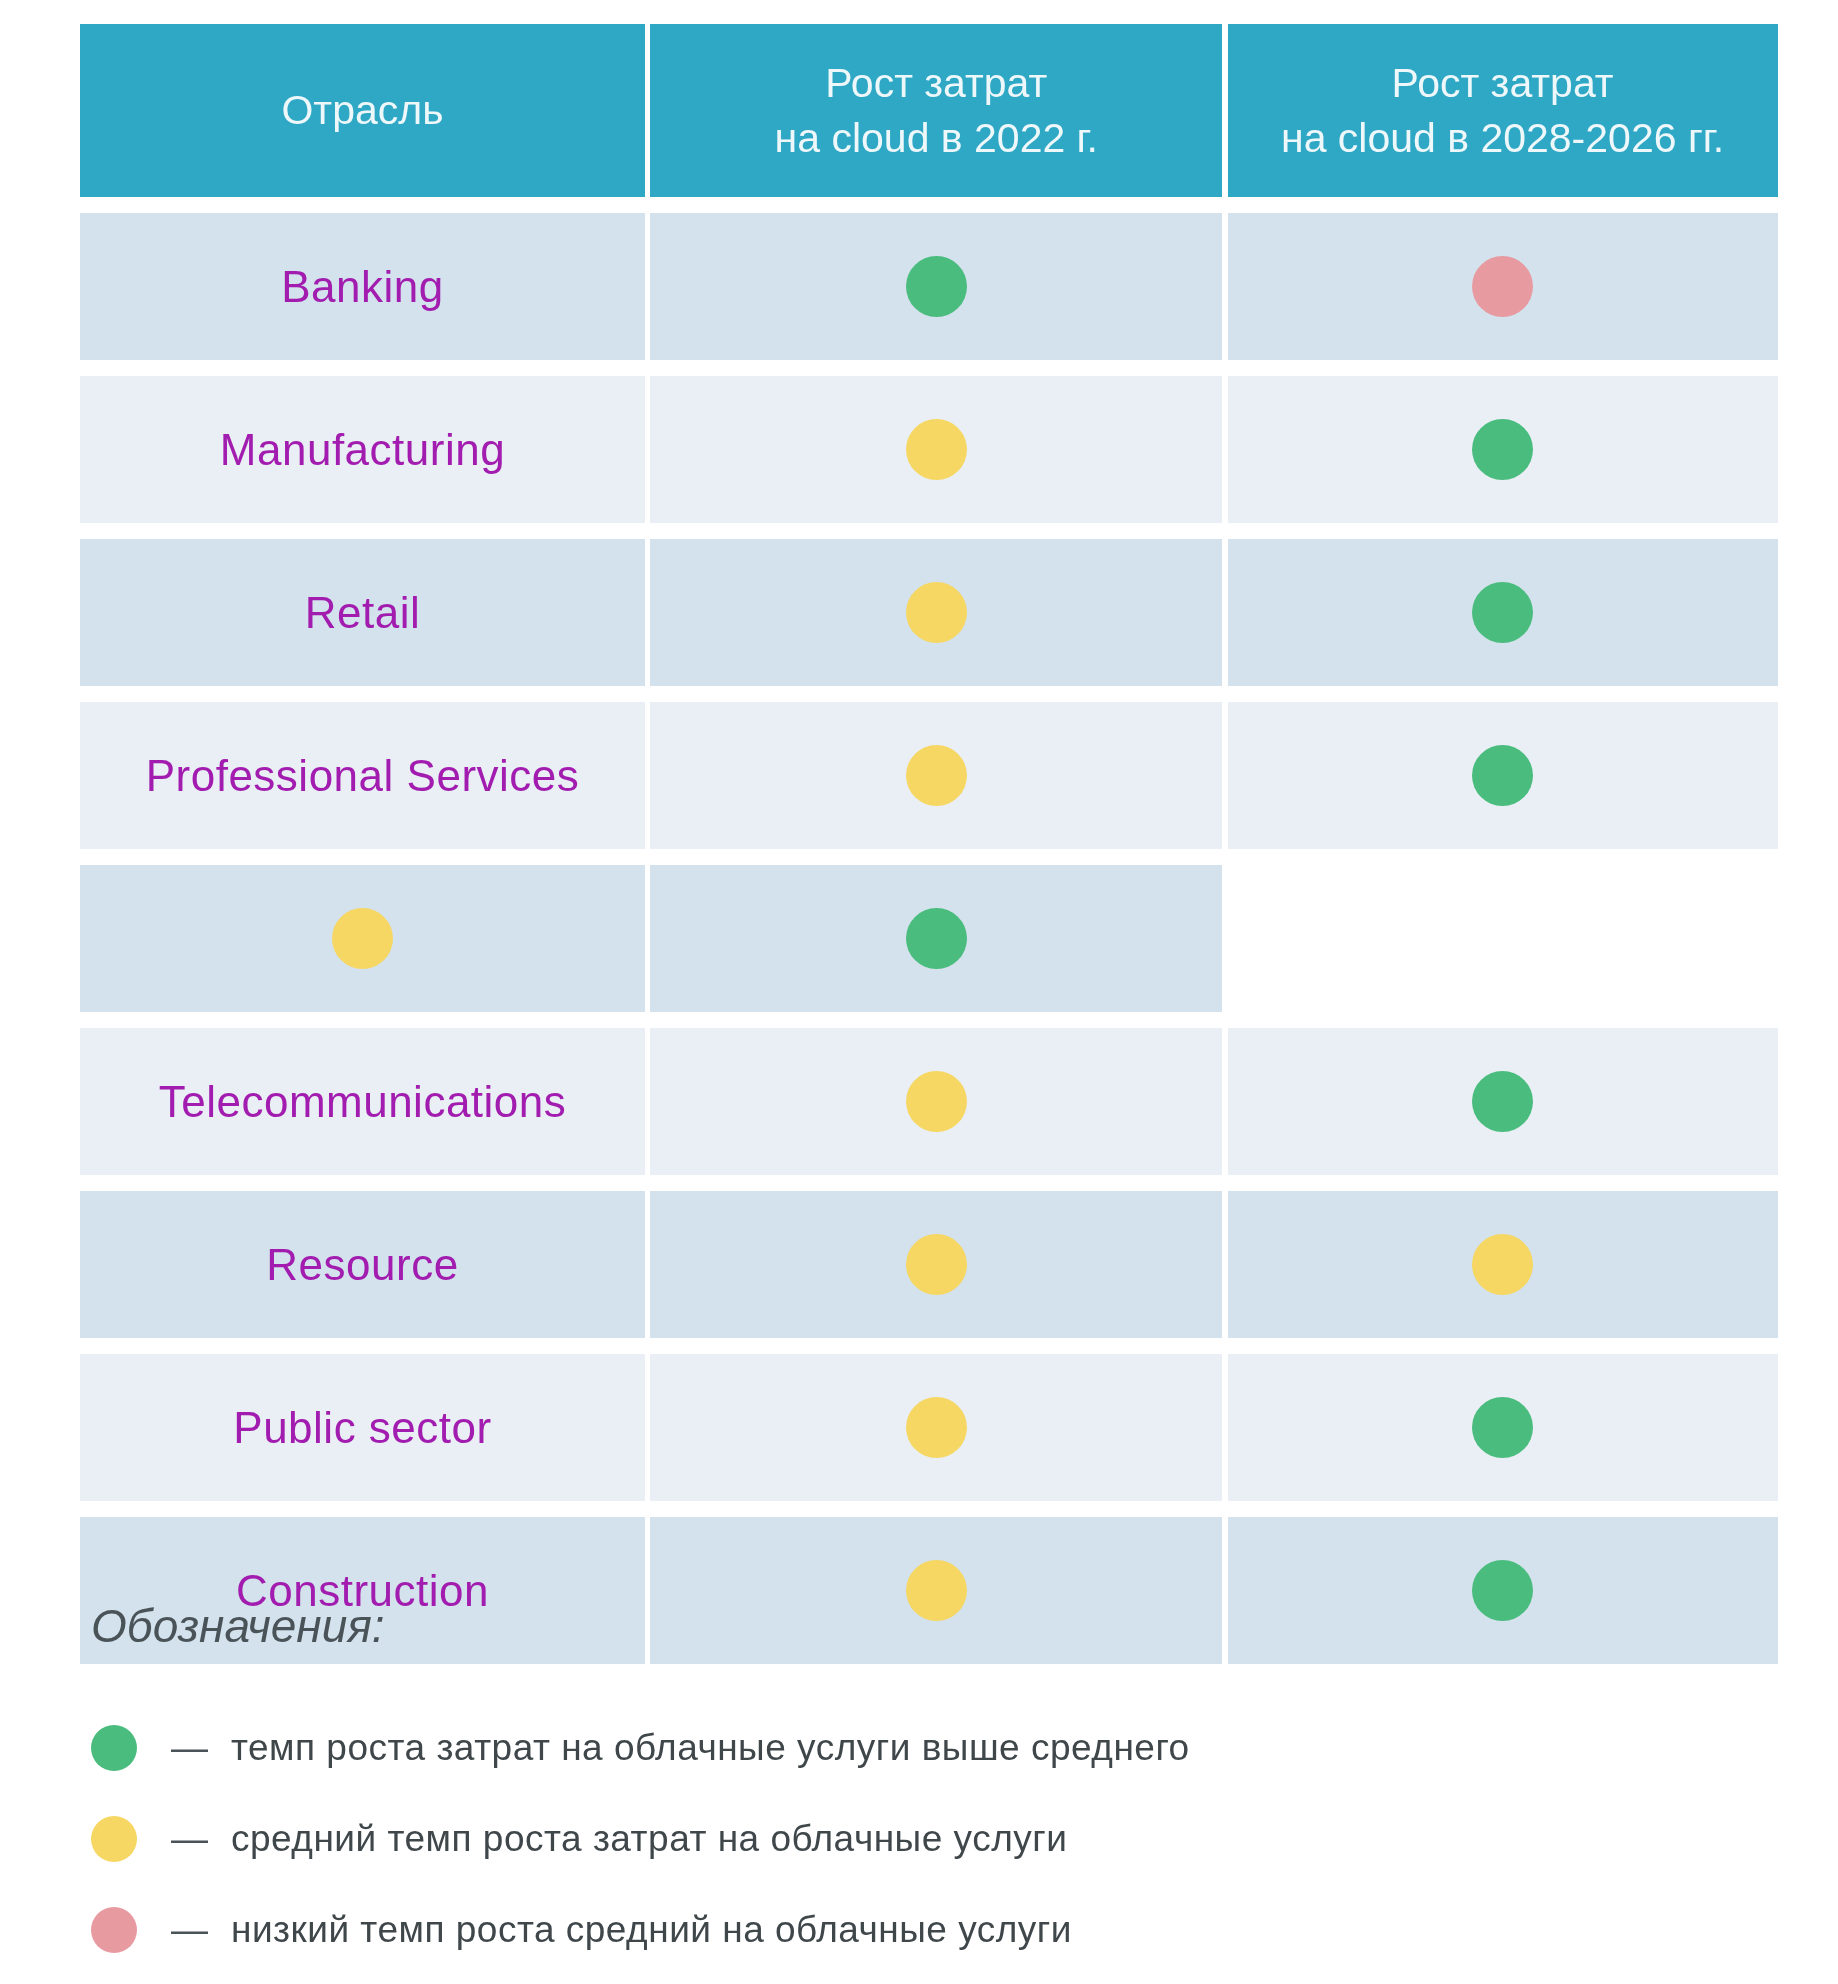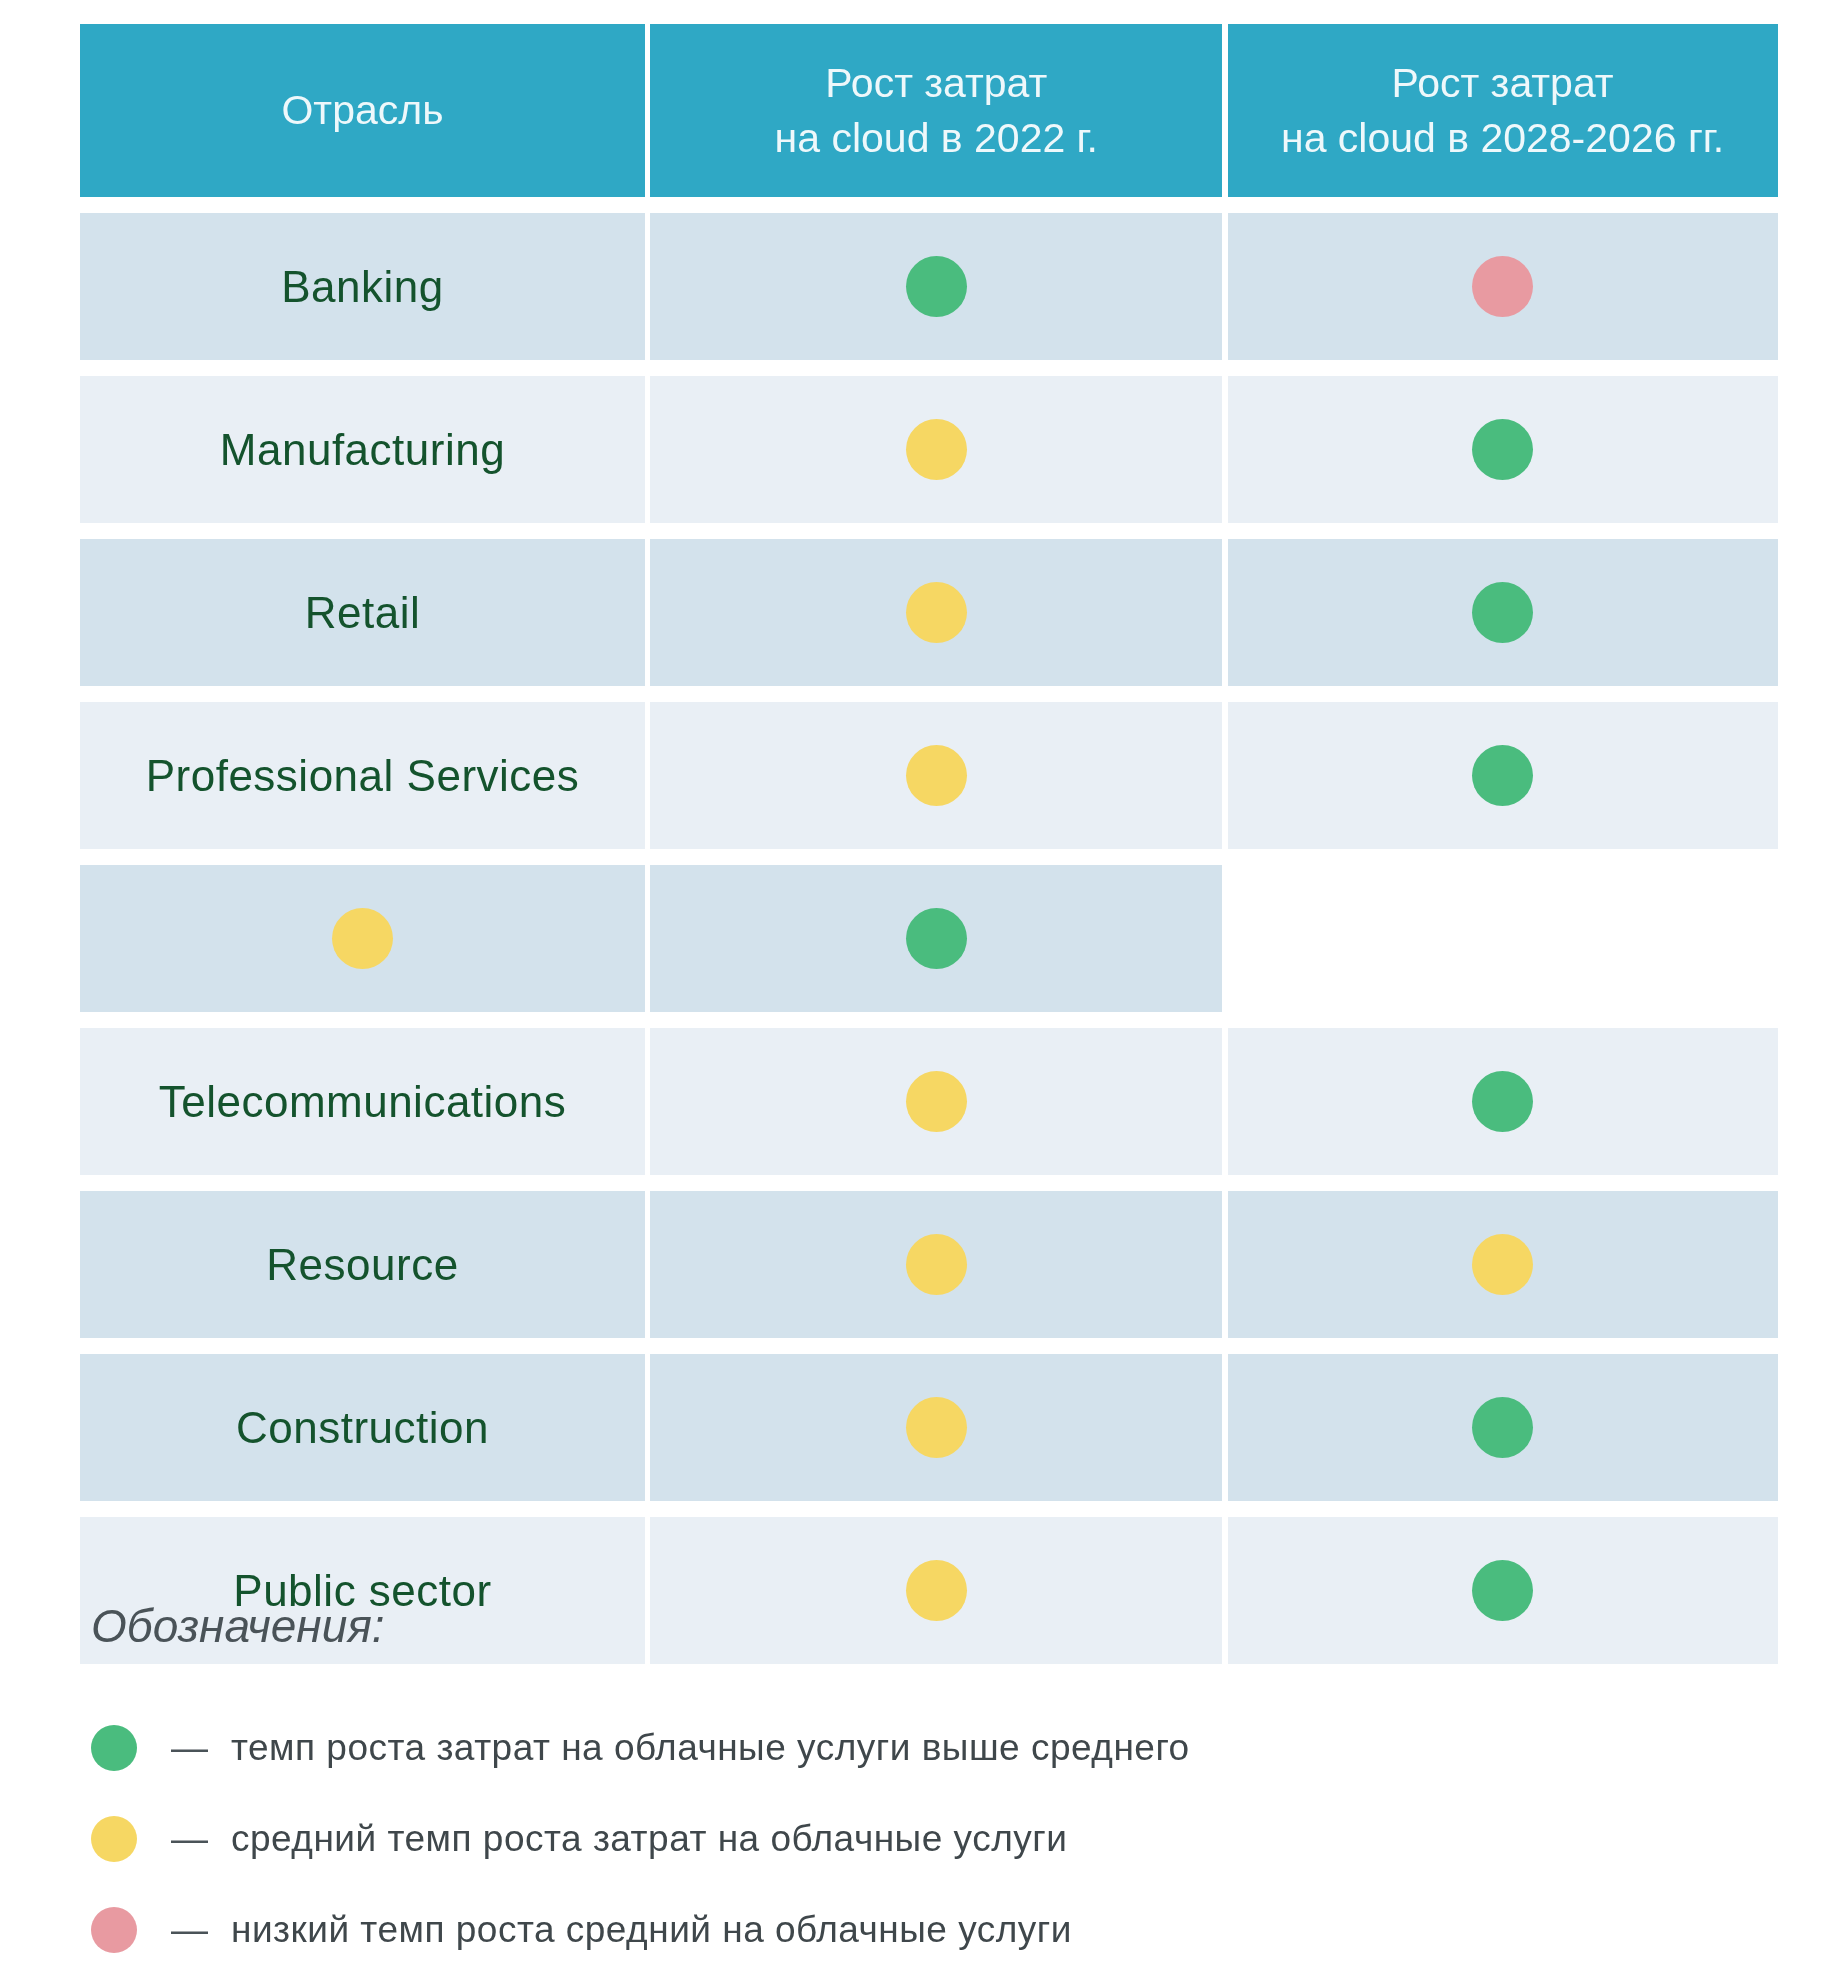--- a/index.html
+++ b/index.html
@@ -41,21 +41,21 @@
     line-height: 1.34;
     font-weight: 400;
   }
   .trow.body .cell {
     height: 147px;
   }
   .trow.dark .cell  { background: #d3e2ec; }
   .trow.light .cell { background: #e9eff5; }
   .row-label {
     font-size: 44px;
-    color: #14532d;
+    color: #a21caf;
     letter-spacing: 0.5px;
   }
   .dot {
     display: inline-block;
     width: 61px;
     height: 61px;
     border-radius: 50%;
     background: #cccccc;
   }
   .dot-green  { background: #4abc7e; }
@@ -190,35 +190,35 @@
           <span class="row-label">Resource</span>
         </div>
       <div class="cell">
           <span class="dot dot-yellow"></span>
         </div>
       <div class="cell">
           <span class="dot dot-yellow"></span>
         </div>
     </div>
 
+    <div class="trow body light">
+      <div class="cell">
+          <span class="row-label">Public sector</span>
+        </div>
+      <div class="cell">
+          <span class="dot dot-yellow"></span>
+        </div>
+      <div class="cell">
+          <span class="dot dot-green"></span>
+        </div>
+    </div>
+
     <div class="trow body dark">
       <div class="cell">
           <span class="row-label">Construction</span>
-        </div>
-      <div class="cell">
-          <span class="dot dot-yellow"></span>
-        </div>
-      <div class="cell">
-          <span class="dot dot-green"></span>
-        </div>
-    </div>
-
-    <div class="trow body light">
-      <div class="cell">
-          <span class="row-label">Public sector</span>
         </div>
       <div class="cell">
           <span class="dot dot-yellow"></span>
         </div>
       <div class="cell">
           <span class="dot dot-green"></span>
         </div>
     </div>
 
   </div>

